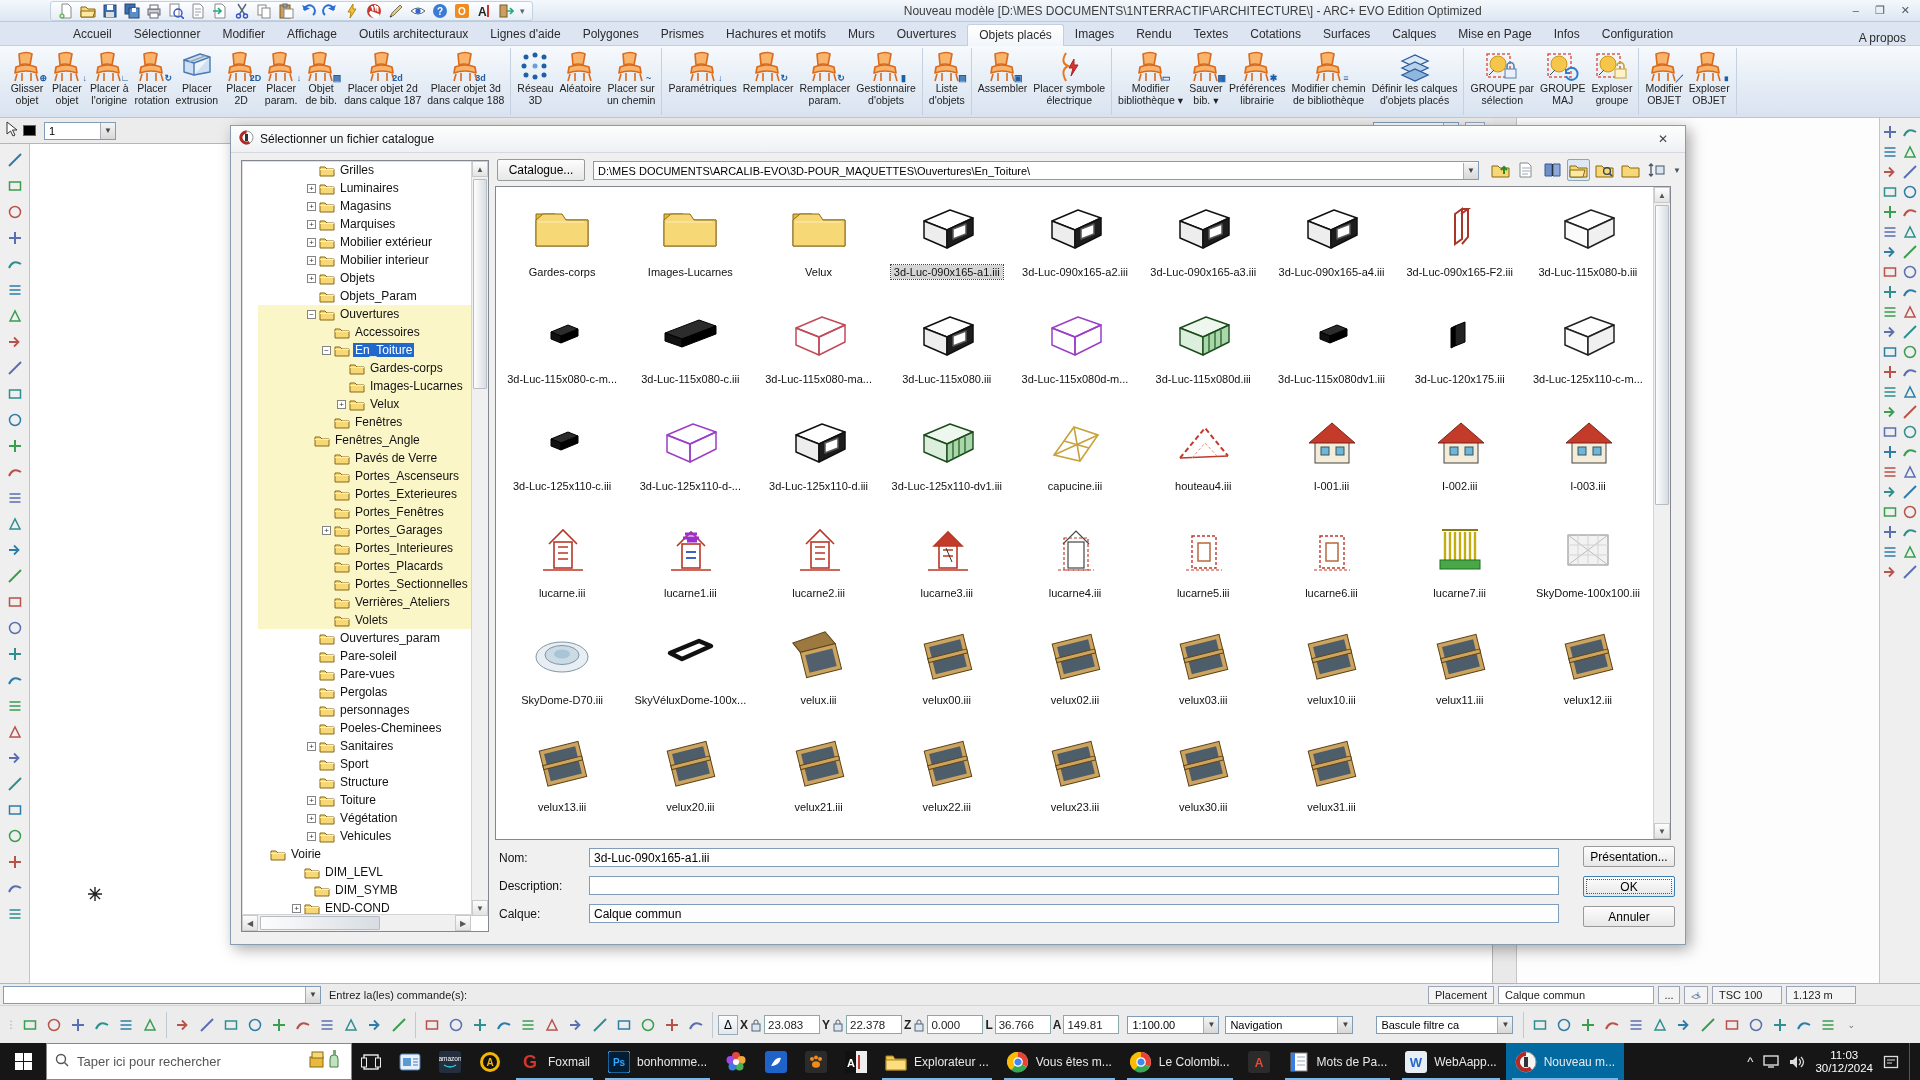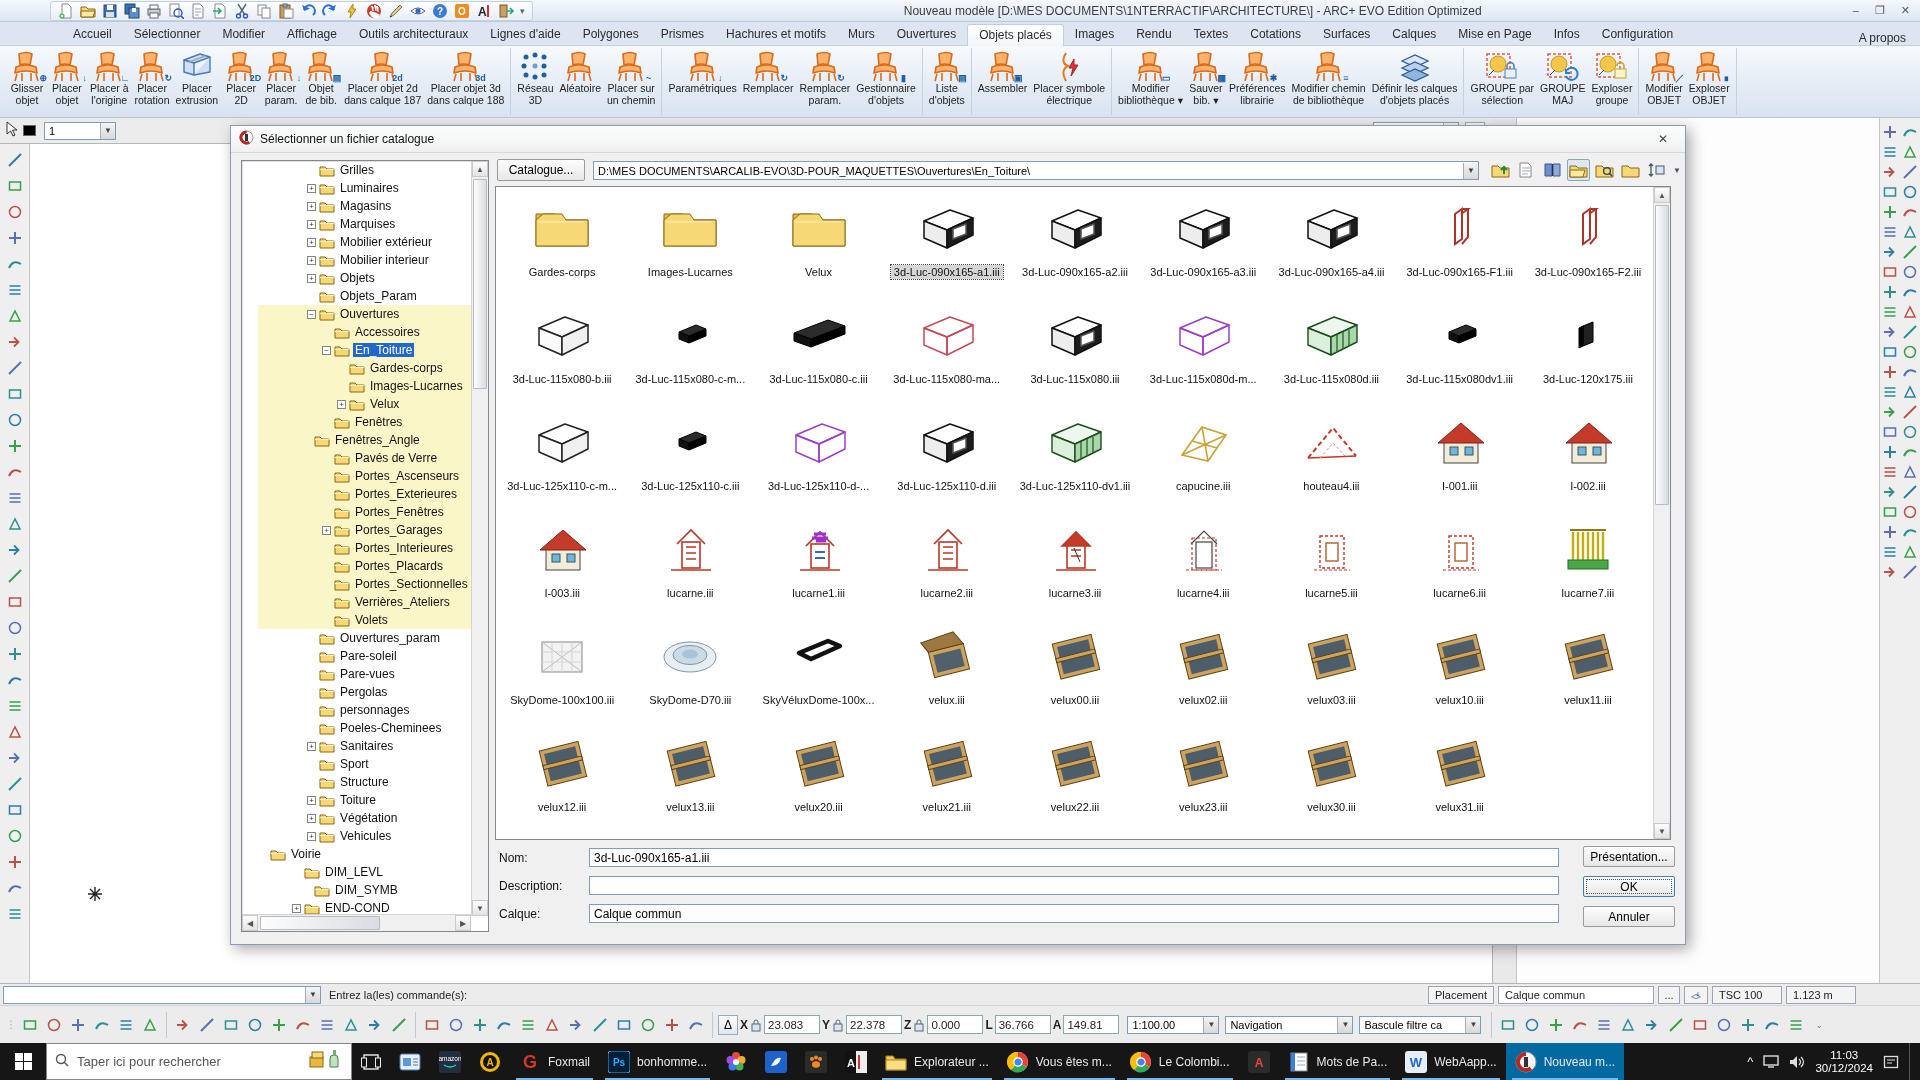--- a/index.html
+++ b/index.html
@@ -1729,31 +1729,20 @@
         </div>
         <div class="tile">
           <span class="ticon">
             <svg width="62" height="54" viewBox="0 0 62 54">
               <g fill="none" stroke="#a8372a" stroke-width="2">
                 <path d="M26 13 l7 -5 v30 l-7 5 Z"></path>
                 <path d="M33 8 h6 l-7 5 M39 8 v28 l-6 7"></path>
               </g>
             </svg>
           </span>
-          <span class="tname">3d-Luc-090x165-F1.iii</span>
-        </div>
-        <div class="tile">
-          <span class="ticon">
-            <svg width="62" height="54" viewBox="0 0 62 54">
-              <g fill="none" stroke="#a8372a" stroke-width="2">
-                <path d="M26 13 l7 -5 v30 l-7 5 Z"></path>
-                <path d="M33 8 h6 l-7 5 M39 8 v28 l-6 7"></path>
-              </g>
-            </svg>
-          </span>
           <span class="tname">3d-Luc-090x165-F2.iii</span>
         </div>
         <div class="tile">
           <span class="ticon">
             <svg width="62" height="54" viewBox="0 0 62 54">
               <g stroke="#222" stroke-width="1.5" stroke-linejoin="round">
                 <path d="M8 20 L34 9 L57 17 L31 29 Z" fill="#ffffff"></path>
                 <path d="M8 20 L8 37 L31 47 L31 29 Z" fill="#fbfbfb"></path>
                 <path d="M31 29 L57 17 L57 34 L31 47 Z" fill="#f0f0f0"></path>
               </g>
@@ -2502,21 +2491,21 @@
       <span class="cfield">149.81</span>
     </span>
     <span class="combo" style="width:92px;margin-left:6px">
       <span class="val">1:100.00</span>
       <span class="arr">▼</span>
     </span>
     <span class="combo" style="width:128px;margin-left:4px">
       <span class="val">Navigation</span>
       <span class="arr">▼</span>
     </span>
-    <span class="combo" style="width:122px;margin-left:4px">
+    <span class="combo" style="width:137px;margin-left:21px">
       <span class="val">Bascule filtre ca</span>
       <span class="arr">▼</span>
     </span>
     <span class="vsep" style="margin-left:8px"></span>
     <span class="tool-btn" style="width:22px;height:22px">
       <svg width="18" height="18" viewBox="0 0 18 18">
         <rect x="3.5" y="5" width="11" height="8" fill="none" stroke="#2f8f8f" stroke-width="1.5"></rect>
       </svg>
     </span>
     <span class="tool-btn" style="width:22px;height:22px">

